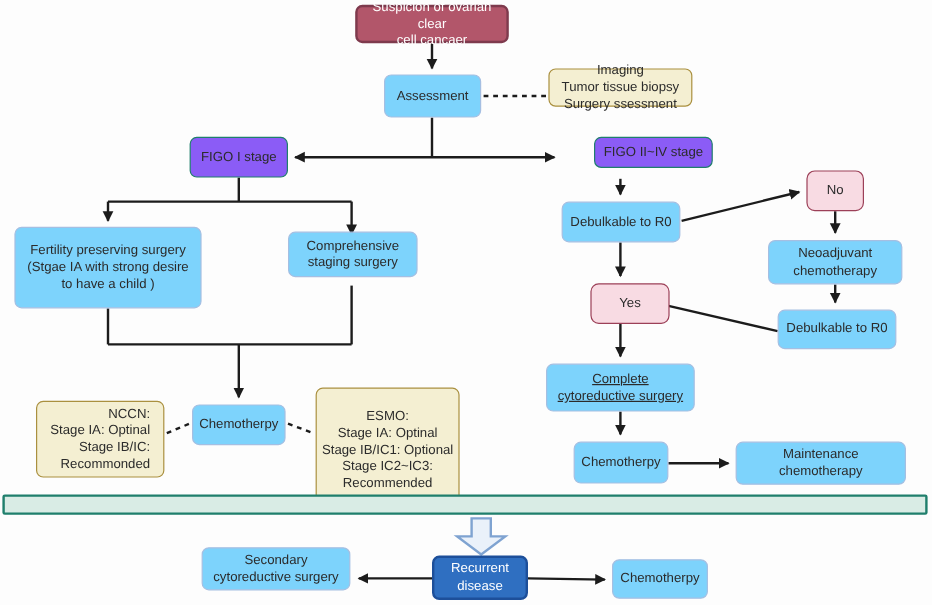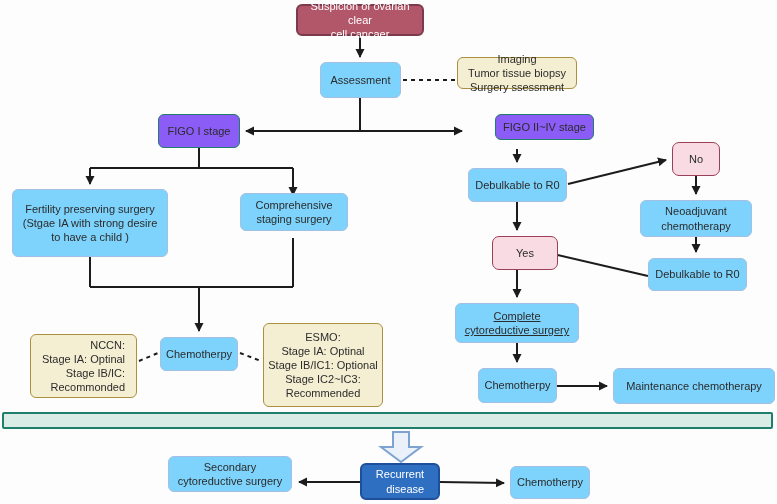--- a/index.html
+++ b/index.html
@@ -25,30 +25,30 @@
 
   .n-suspicion    { left:296px; top:4px;   width:128px; height:32px; }
   .n-assessment   { left:320px; top:62px;  width:81px;  height:36px; }
   .n-imaging      { left:457px; top:57px;  width:120px; height:32px; }
   .n-figo1        { left:158px; top:114px; width:82px;  height:34px; }
   .n-figo24       { left:495px; top:114px; width:99px;  height:26px;text-align:right; }
   .n-fertility    { left:12px;  top:189px; width:156px; height:68px; }
   .n-comprehensive{ left:240px; top:193px; width:108px; height:38px; }
   .n-chemoleft    { left:160px; top:337px; width:78px;  height:34px; }
   .n-nccn         { left:30px;  top:334px; width:107px; height:64px;text-align:right; }
-  .n-esmo         { left:263px; top:323px; width:120px; height:84px; }
+  .n-esmo         { left:263px; top:323px; width:120px; height:104px; }
   .n-debulk1      { left:468px; top:168px; width:99px;  height:34px; }
   .n-no           { left:672px; top:142px; width:48px;  height:34px; }
   .n-neoadjuvant  { left:640px; top:200px; width:112px; height:37px; }
   .n-debulk2      { left:648px; top:258px; width:99px;  height:33px; }
   .n-yes          { left:492px; top:236px; width:66px;  height:34px; }
   .n-complete     { left:455px; top:303px; width:124px; height:40px;text-decoration:underline; }
   .n-chemoright   { left:478px; top:368px; width:79px;  height:35px; }
-  .n-maintenance  { left:613px; top:368px; width:162px; height:36px; }
-  .n-recurrent    { left:360px; top:463px; width:80px;  height:37px;text-align:right; }
+  .n-maintenance  { left:613px; top:368px; width:142px; height:36px; }
+  .n-recurrent    { left:360px; top:463px; width:80px;  height:37px; }
   .n-secondary    { left:168px; top:456px; width:124px; height:36px; }
   .n-chemobottom  { left:510px; top:466px; width:80px;  height:33px; }
 
   .section-bar {
     position:absolute; left:2px; top:412px; width:771px; height:17px;
     background:#d9ece5; border:2px solid #1f7f6c; border-radius:2px;
     box-sizing:border-box;
   }
 </style>
 </head>

